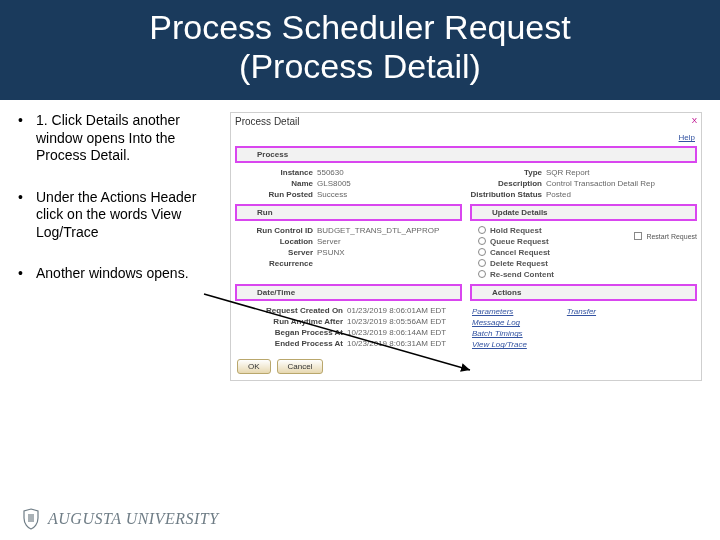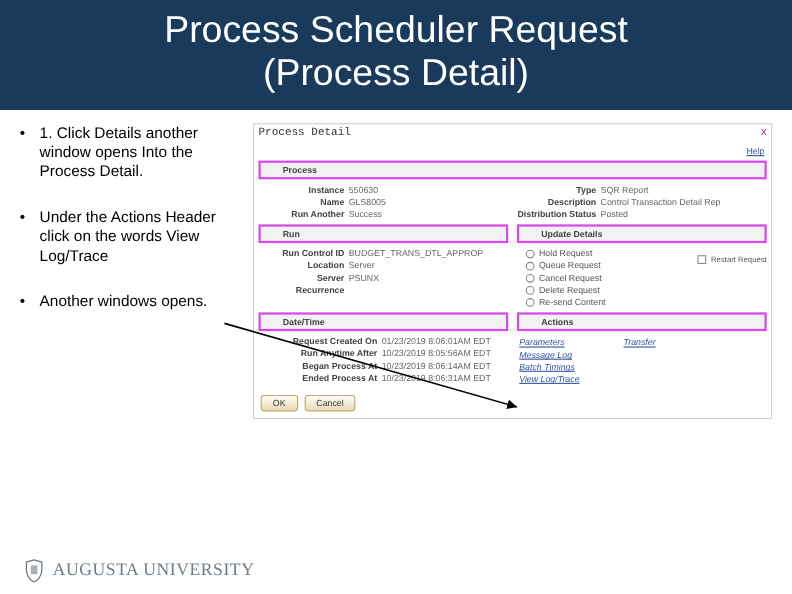--- a/index.html
+++ b/index.html
@@ -9,51 +9,51 @@
   .title-band h1 { color: #fff; font-family: "Segoe UI Light", "Calibri Light", Arial, sans-serif; font-weight: 300; font-size: 34px; line-height: 1.15; }
 
   .body { display: flex; padding: 12px 18px 0 18px; gap: 12px; }
   .bullets { width: 200px; font-size: 14px; color: #000; line-height: 1.25; }
   .bullets ul { list-style: none; }
   .bullets li { position: relative; padding-left: 18px; margin-bottom: 24px; }
   .bullets li::before { content: "•"; position: absolute; left: 0; top: 0; }
 
   .screenshot { flex: 1; border: 1px solid #cfcfcf; background: #fff; position: relative; font-size: 8px; color: #555; }
   .ss-header { display: flex; justify-content: space-between; align-items: flex-start; padding: 3px 4px 6px 4px; }
-  .ss-title { font-size: 10px; color: #333; font-family: Liberation Mono, monospace; }
+  .ss-title { font-size: 10px; color: #333; }
   .ss-close { color: #b08; font-size: 8px; }
   .ss-help { color: #3353a1; font-size: 8px; text-decoration: underline; }
 
   .section-head { background: #f2f2f2; border: 2px solid #d946ef; margin: 2px 4px; padding: 2px 20px; font-size: 8px; color: #444; font-weight: bold; }
   .section-body { padding: 2px 6px; }
   .two-col { display: flex; }
   .two-col > div { flex: 1; }
   .row { display: flex; padding: 1px 0; }
   .row .lbl { width: 80px; text-align: right; padding-right: 4px; color: #444; font-weight: bold; }
   .row .val { color: #666; }
 
   .update-col { position: relative; }
-  .radio-row { padding: 1px 0 1px 6px; display: flex; align-items: center; gap: 4px; }
+  .radio-row { padding: 1px 0 1px 6px; display: flex; gap: 4px; font-weight: bold; }
   .radio { width: 8px; height: 8px; border: 1px solid #888; border-radius: 50%; display: inline-block; background: #fff; }
   .restart { position: absolute; right: 4px; top: 30px; display: flex; align-items: center; gap: 4px; font-size: 7px; }
   .cb { width: 8px; height: 8px; border: 1px solid #888; display: inline-block; background: #fff; }
 
   .link { color: #3353a1; text-decoration: underline; }
   .action-links { padding: 2px 6px; }
   .action-links div { padding: 1px 0; font-style: italic; }
   .action-cols { display: flex; gap: 40px; }
 
   .btnrow { padding: 6px; display: flex; gap: 6px; }
   .btn { background: linear-gradient(#fefefe,#e7d8b0); border: 1px solid #b9a76c; border-radius: 3px; font-size: 8px; padding: 2px 10px; color: #333; }
 
   .arrow-svg { position: absolute; pointer-events: none; }
 
   .footer { position: absolute; bottom: 10px; left: 22px; display: flex; align-items: center; gap: 8px; }
   .logo-shield { width: 18px; height: 22px; }
-  .footer-text { font-family: Georgia, "Times New Roman", serif; font-size: 16px; color: #6f7d86; letter-spacing: 0.5px; }
+  .footer-text { font-family: Georgia, "Times New Roman", serif; font-size: 16px; color: #6f7d86; letter-spacing: 0.5px; font-style: italic; }
   .footer-text .u { font-variant: small-caps; }
 </style>
 </head>
 <body>
 
 <div class="slide">
 
   <div class="title-band">
     <h1>
       <span>Process Scheduler Request</span><br>
@@ -84,21 +84,21 @@
         <div>
           <div class="row">
               <span class="lbl">Instance</span>
               <span class="val">550630</span>
             </div>
           <div class="row">
               <span class="lbl">Name</span>
               <span class="val">GLS8005</span>
             </div>
           <div class="row">
-              <span class="lbl">Run Another</span>
+              <span class="lbl">Run Posted</span>
               <span class="val">Success</span>
             </div>
         </div>
         <div>
           <div class="row">
               <span class="lbl">Type</span>
               <span class="val">SQR Report</span>
             </div>
           <div class="row">
               <span class="lbl">Description</span>

